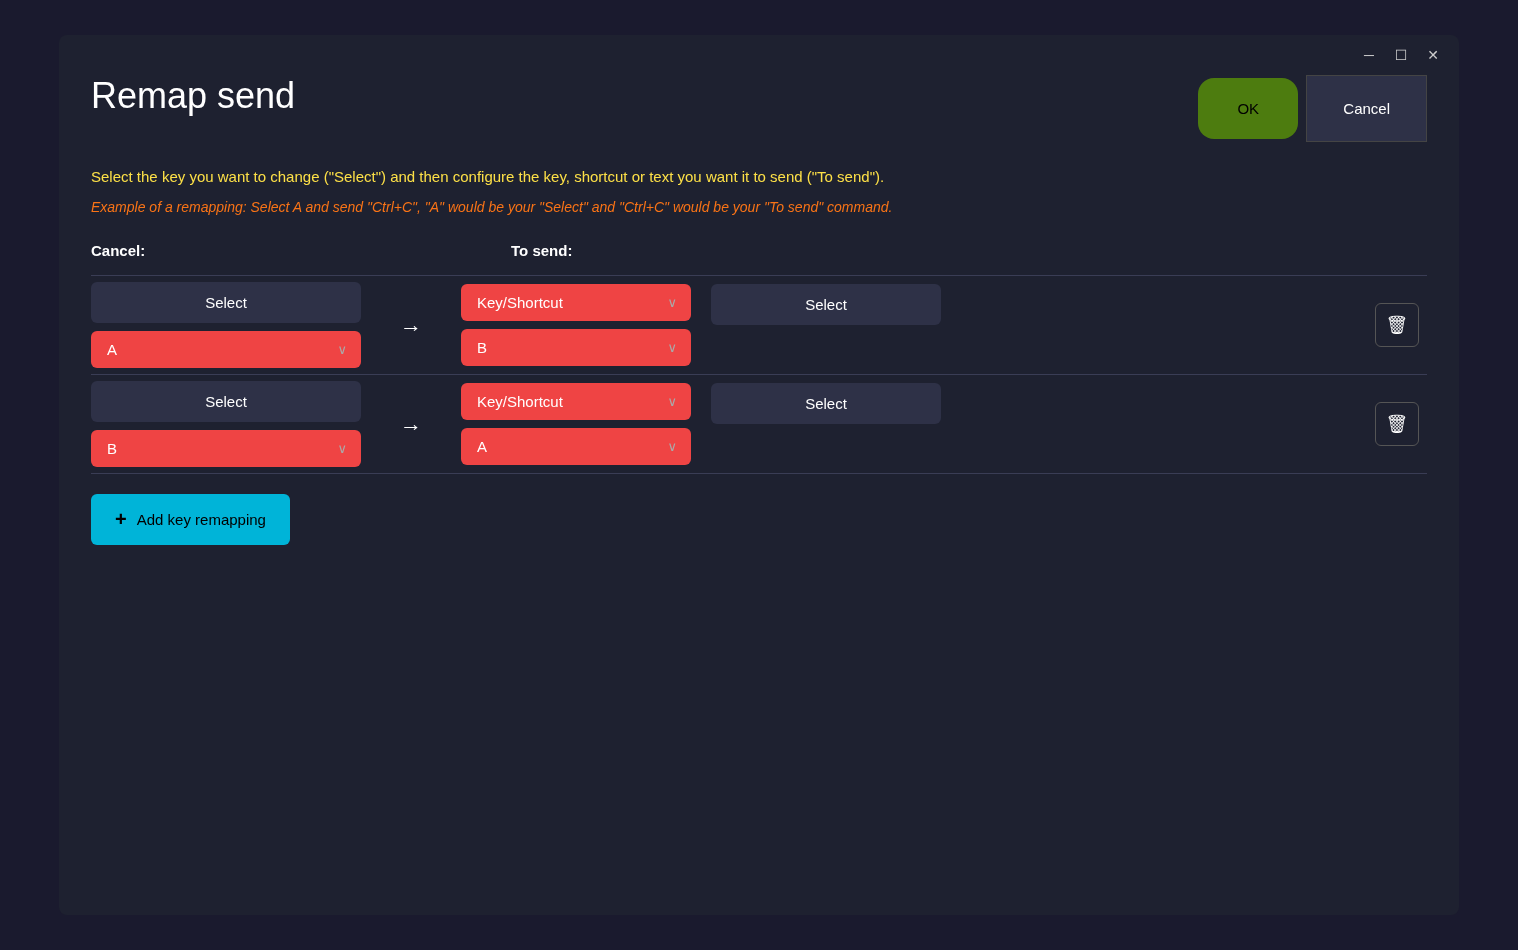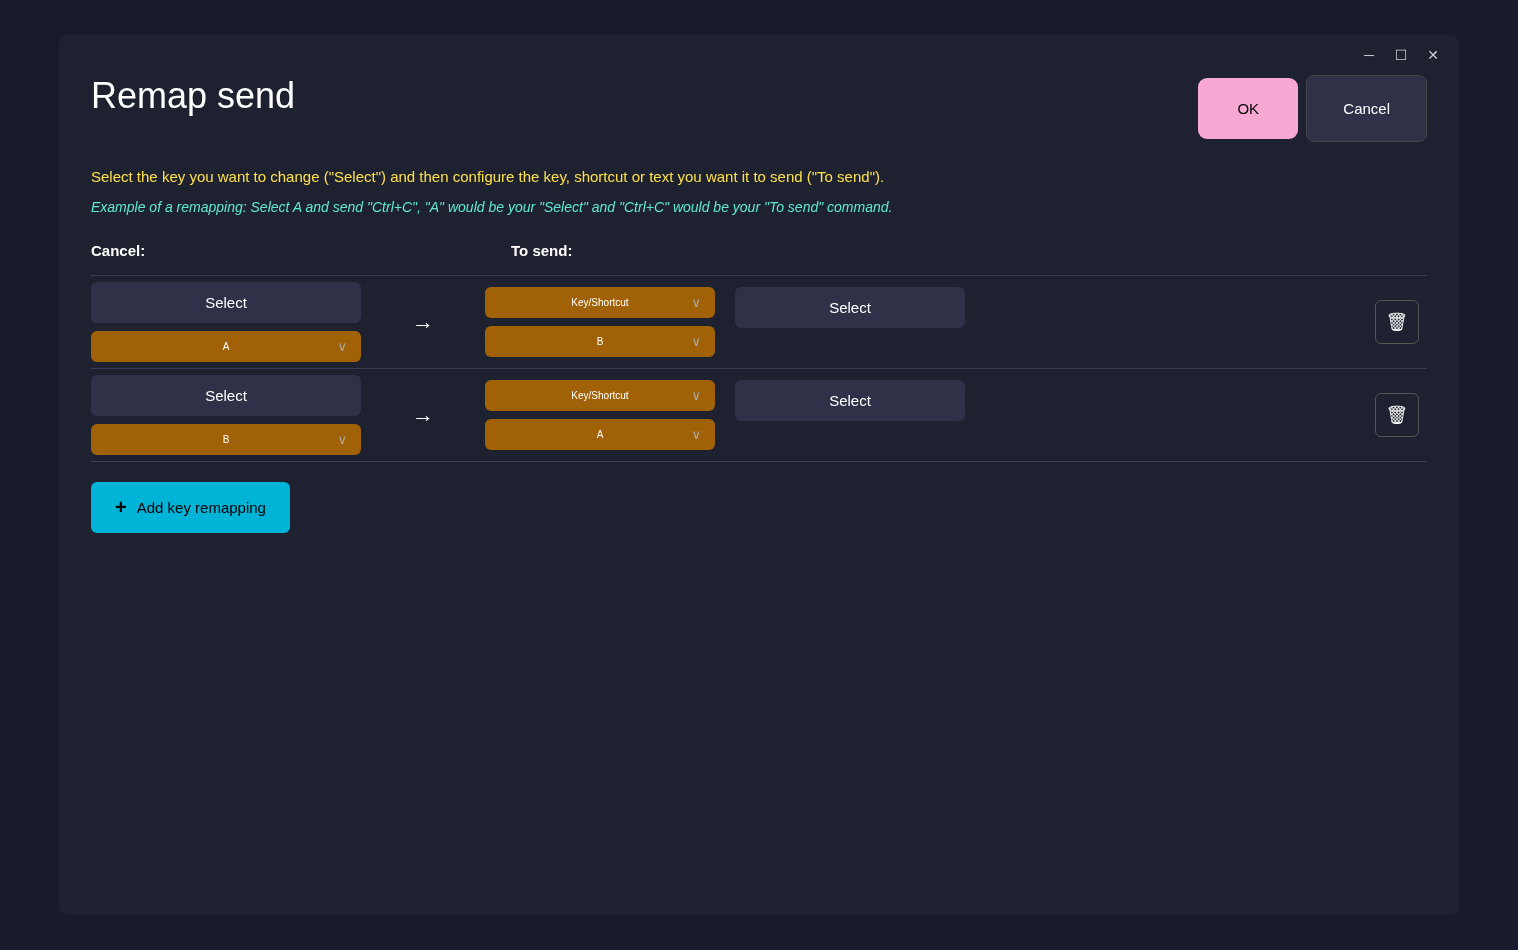--- a/index.html
+++ b/index.html
@@ -71,51 +71,51 @@
       color: #ffffff;
     }
 
     .header-buttons {
       display: flex;
       gap: 8px;
       align-items: center;
     }
 
     .btn-ok {
-      background: #f9a8d4;
+      background: #4d7c0f;
       color: #000;
       border: none;
-      border-radius: 9px;
+      border-radius: 16px;
       padding: 22px 36px;
       font-size: 15px;
       font-weight: 500;
       cursor: pointer;
       min-width: 100px;
     }
 
     .btn-cancel {
       background: #2e3147;
       color: #fff;
       border: 1px solid #444;
-      border-radius: 8px;
+      border-radius: 0;
       padding: 24px 36px;
       font-size: 15px;
       cursor: pointer;
       min-width: 100px;
     }
 
     .instruction {
       color: #fde047;
       font-size: 15px;
       margin-bottom: 8px;
       line-height: 1.5;
     }
 
     .instruction-italic {
-      color: #5eead4;
+      color: #f97316;
       font-size: 14px;
       font-style: italic;
       margin-bottom: 24px;
       line-height: 1.5;
     }
 
     .columns-header {
       display: flex;
       gap: 0;
       margin-bottom: 12px;
@@ -140,21 +140,21 @@
       height: 1px;
       background: #3a3d55;
       margin-bottom: 0;
     }
 
     .remap-row {
       display: flex;
       align-items: center;
       padding: 6px 0;
       border-bottom: 1px solid #3a3d55;
-      gap: 12px;
+      gap: 0;
     }
 
     .remap-row:last-of-type {
       border-bottom: 1px solid #3a3d55;
     }
 
     .select-group {
       display: flex;
       flex-direction: column;
       gap: 8px;
@@ -172,30 +172,29 @@
       text-align: center;
       width: 100%;
     }
 
     .dropdown-wrapper {
       position: relative;
       width: 100%;
     }
 
     .dropdown-wrapper select {
-      background: #a16207;
+      background: #ef4444;
       color: #ffffff;
       border: none;
       border-radius: 6px;
       padding: 10px 16px;
-      font-size: 10px;
+      font-size: 15px;
       cursor: pointer;
       width: 100%;
       appearance: none;
-      text-align: center;
       -webkit-appearance: none;
     }
 
     .dropdown-wrapper::after {
       content: '∨';
       position: absolute;
       right: 14px;
       top: 50%;
       transform: translateY(-50%);
       color: #aaa;

